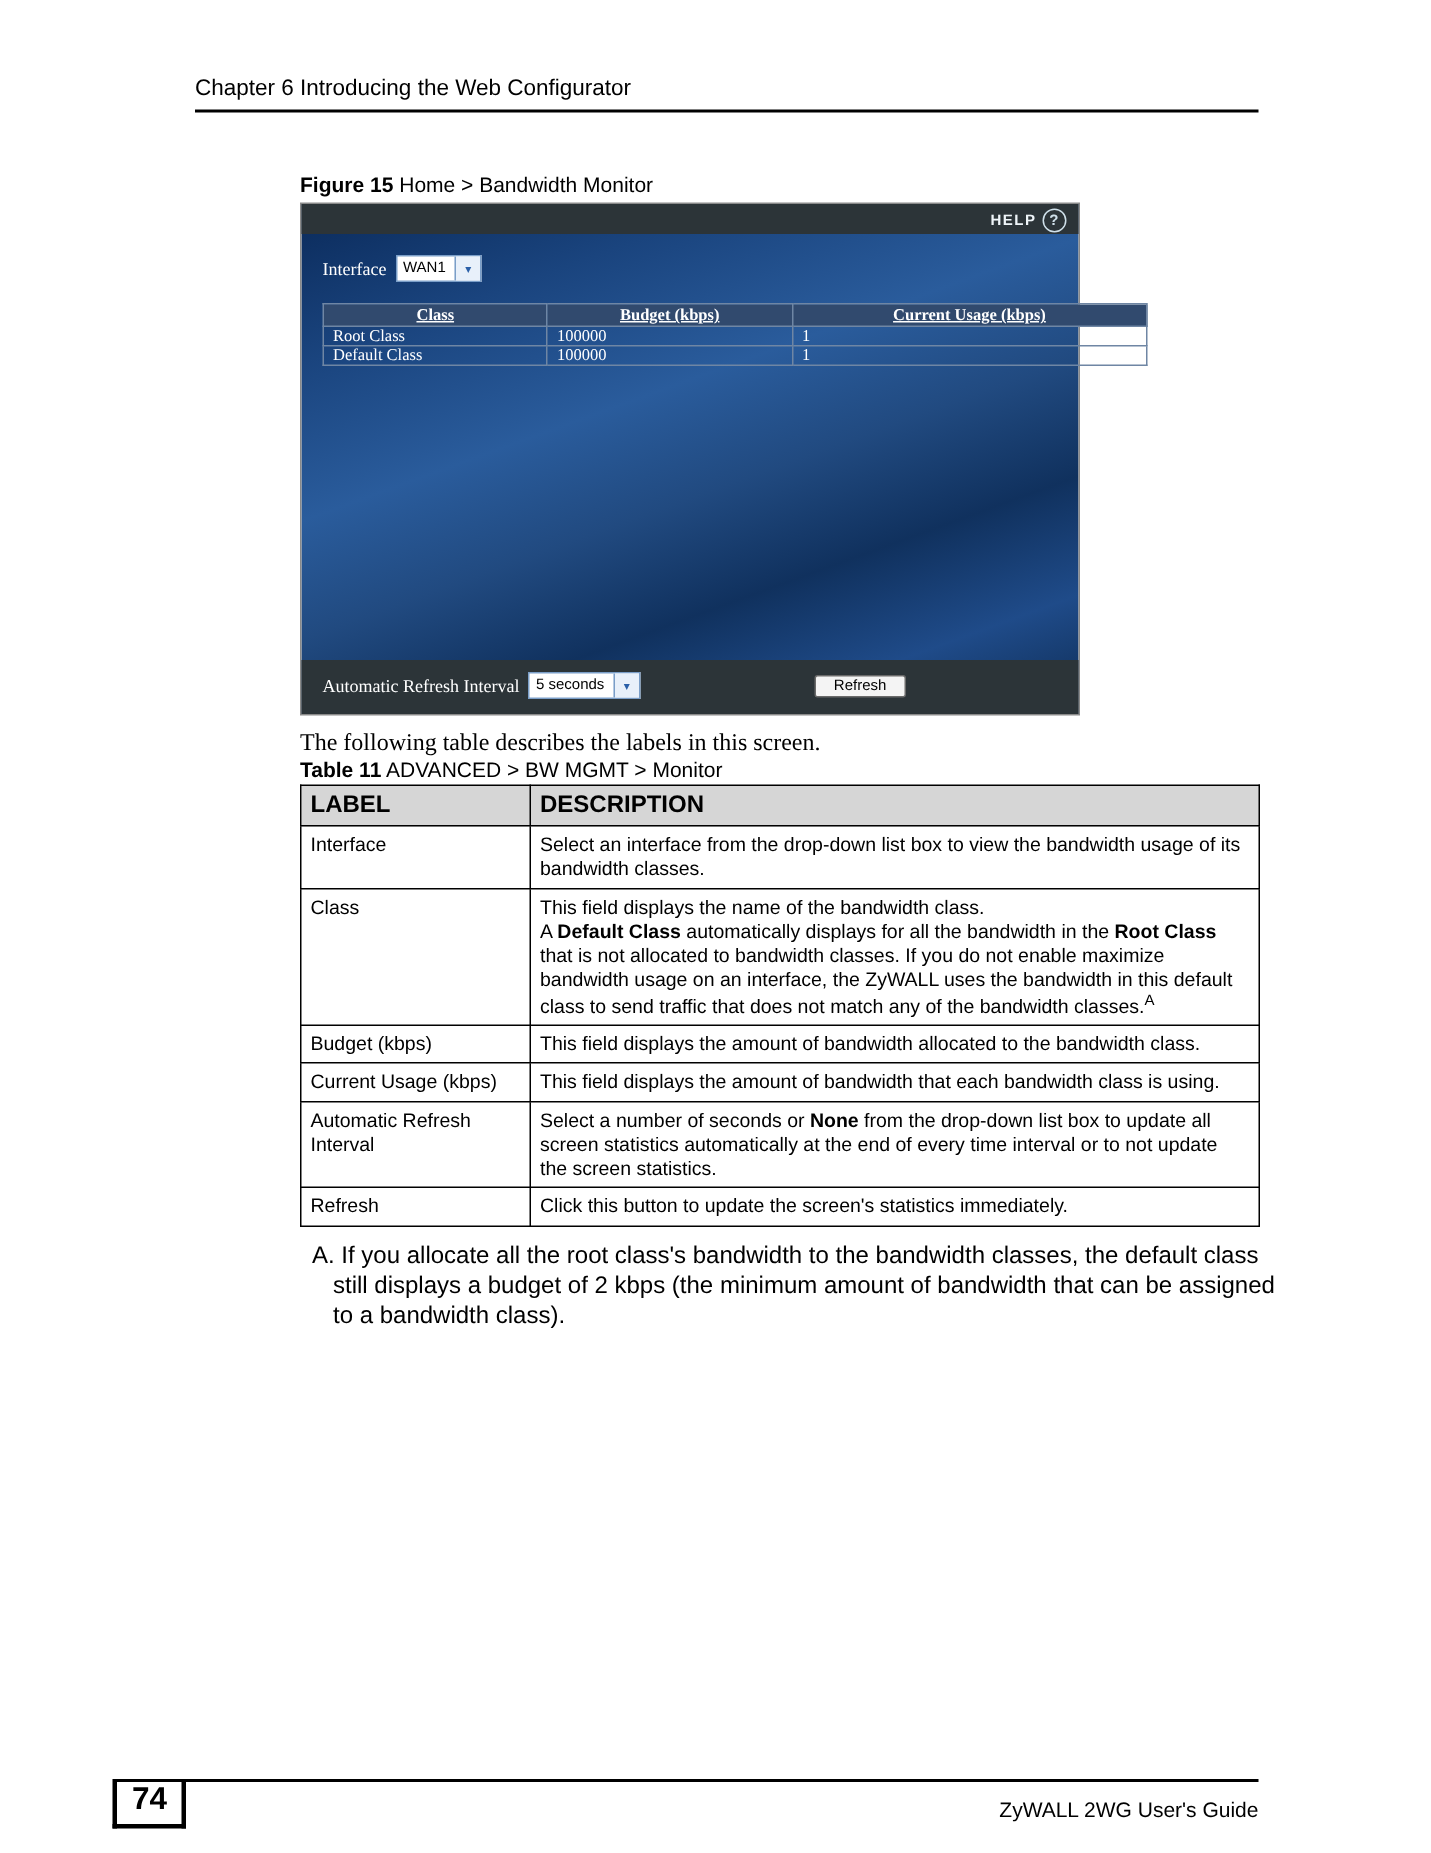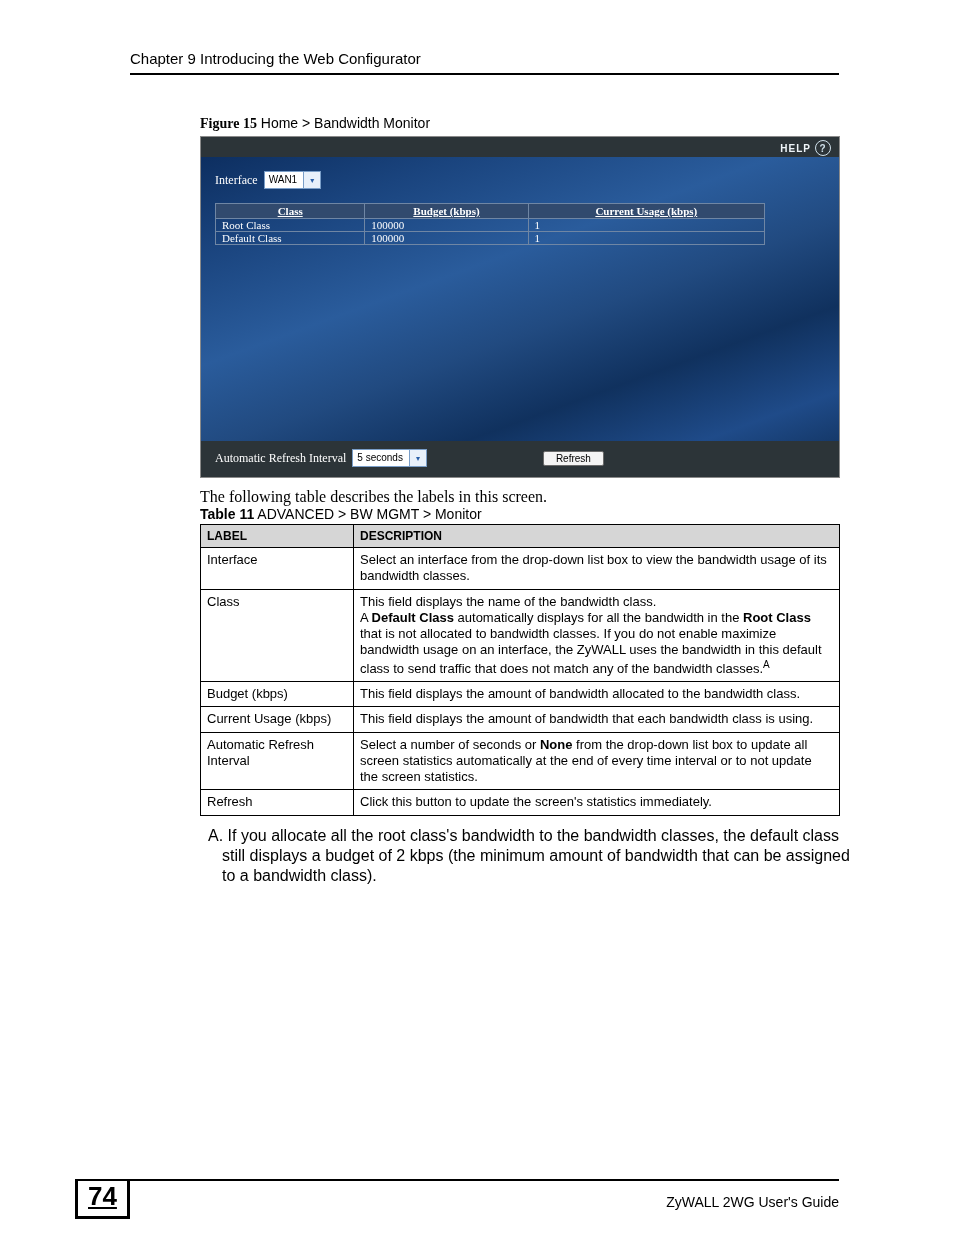--- a/index.html
+++ b/index.html
@@ -20,24 +20,24 @@
     font-size: 15px;
     padding-bottom: 6px;
     border-bottom: 2px solid #000;
     margin-bottom: 40px;
   }
   .figure-caption {
     font-size: 14px;
     margin-left: 70px;
     margin-bottom: 4px;
   }
-  .figure-caption b { font-weight: bold; font-family: Liberation Serif, serif; }
+  .figure-caption b { font-weight: bold; }
 
   .screenshot {
-    width: 640px;
+    width: 520px;
     margin-left: 70px;
     border: 1px solid #8a8a8a;
     background: linear-gradient(160deg, #0a2a5a 0%, #1a447e 20%, #2a5c9c 40%, #214a80 55%, #10315e 70%, #1f4b89 85%, #0e2c54 100%);
     color: #fff;
     font-size: 11px;
     box-sizing: border-box;
   }
   .ss-top {
     height: 20px;
     background: #2c3438;
@@ -161,21 +161,21 @@
     width: 640px;
     border-collapse: collapse;
     font-size: 13px;
   }
   .desc-table th {
     border: 1px solid #000;
     background: #d6d6d6;
     text-align: left;
     padding: 4px 6px;
     font-weight: bold;
-    font-size: 12px;
+    font-size: 16px;
   }
   .desc-table td {
     border: 1px solid #000;
     padding: 4px 6px;
     vertical-align: top;
     font-size: 13px;
     line-height: 1.25;
   }
   .desc-table td.lab { width: 140px; }
   .sup { font-size: 10px; vertical-align: super; }
@@ -202,35 +202,34 @@
     border-top: 2px solid #000;
     display: flex;
     justify-content: space-between;
     align-items: center;
     padding-top: 4px;
   }
   .pnum-box {
     border: 3px solid #000;
     border-top: none;
     padding: 0 10px 4px 10px;
-    font-size: 26px;
+    font-size: 21px;
     font-weight: bold;
     display: inline-block;
     margin-top: -4px;
-    text-decoration: underline;
   }
   .guide {
     font-size: 14px;
   }
 </style>
 </head>
 <body>
 
 <div class="page">
-  <div class="chapter-header">Chapter 9 Introducing the Web Configurator</div>
+  <div class="chapter-header">Chapter 6 Introducing the Web Configurator</div>
 
   <div class="figure-caption">
     <b>Figure 15</b><span>   Home &gt; Bandwidth Monitor</span>
   </div>
 
   <div class="screenshot">
     <div class="ss-top">
       <div class="help-link">
         <span>HELP</span>
         <span class="help-icon">?</span>

